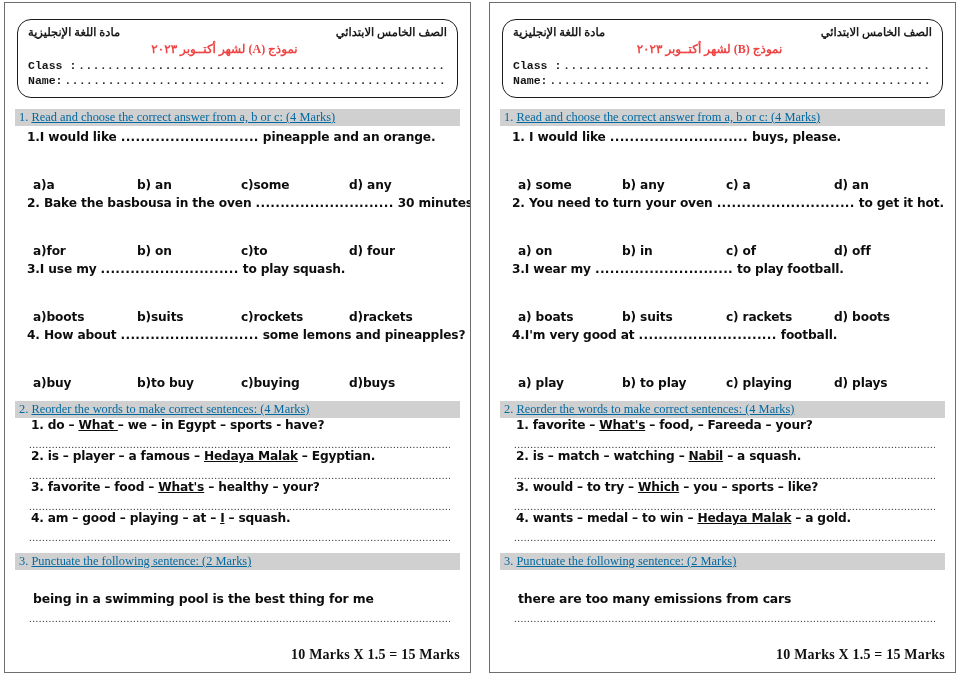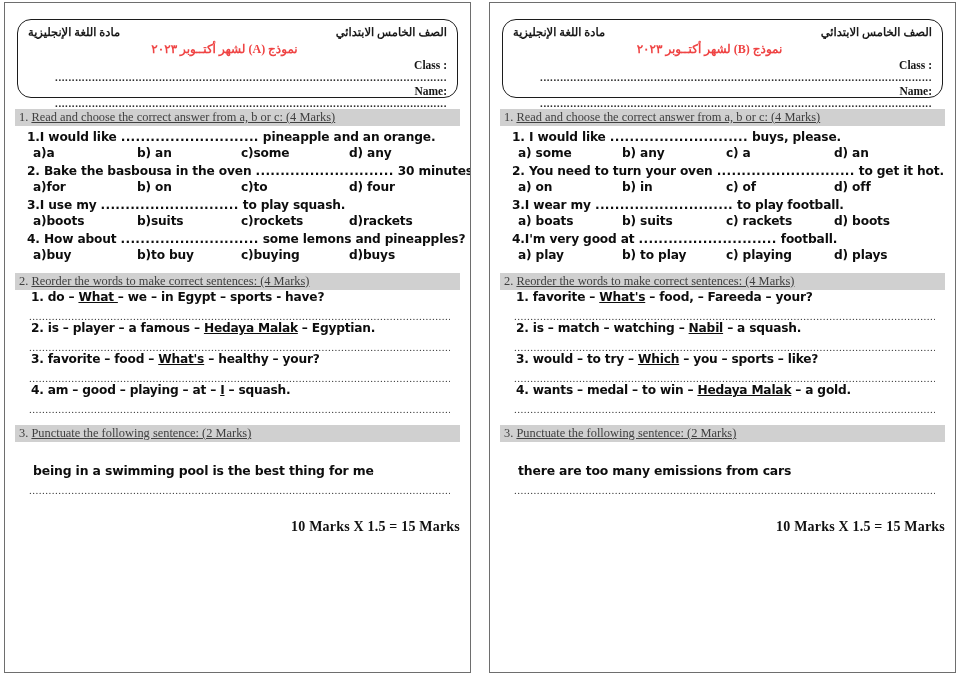--- a/index.html
+++ b/index.html
@@ -59,44 +59,43 @@
     font-family: "Liberation Serif", serif;
     font-size: 12px;
     font-weight: 700;
     color: #ef4444;
     margin-top: 3px;
     padding-right: 26px;
   }
   .hdr-field {
     display: flex;
     align-items: flex-end;
-    font-family: Liberation Serif, serif;
+    font-family: Liberation Mono, monospace;
     font-size: 11.5px;
     color: #151515;
     margin-top: 2px;
     font-weight: 600;
-    flex-direction: column;
   }
   .hdr-field .lbl { white-space: pre; }
   .hdr-field .dots {
     flex: 1;
     overflow: hidden;
     white-space: nowrap;
     letter-spacing: 0.6px;
     font-size: 11px;
     color: #2a2a2a;
     margin-left: 2px;
   }
 
   
   .sec-head {
     background: #d0d0d0;
     font-family: "Liberation Serif", serif;
     font-size: 12.4px;
-    color: #404040;
+    color: #0369a1;
     padding: 1px 3px 1px 4px;
     margin-top: 11px;
     white-space: nowrap;
     overflow: hidden;
   }
   .sec-head .num { text-decoration: none; }
   .sec-head .txt { text-decoration: underline; }
 
   
   .q-body {
@@ -120,21 +119,21 @@
     margin-top: 2px;
     padding-left: 6px;
     letter-spacing: -0.15px;
     white-space: nowrap;
     align-items: flex-end;
   }
   .opts span { display: inline-block; }
   .opts span:nth-child(1) { width: 104px; }
   .opts span:nth-child(2) { width: 104px; }
   .opts span:nth-child(3) { width: 108px; }
-  .opts span:nth-child(4) { width: auto; }
+  .opts span:nth-child(4) { width: auto; margin-top: 32px; }
 
   
   .re-item {
     font-family: "DejaVu Sans", sans-serif;
     font-size: 12.2px;
     font-weight: 700;
     color: #0d0d0d;
     white-space: nowrap;
     letter-spacing: -0.2px;
     padding-left: 16px;

